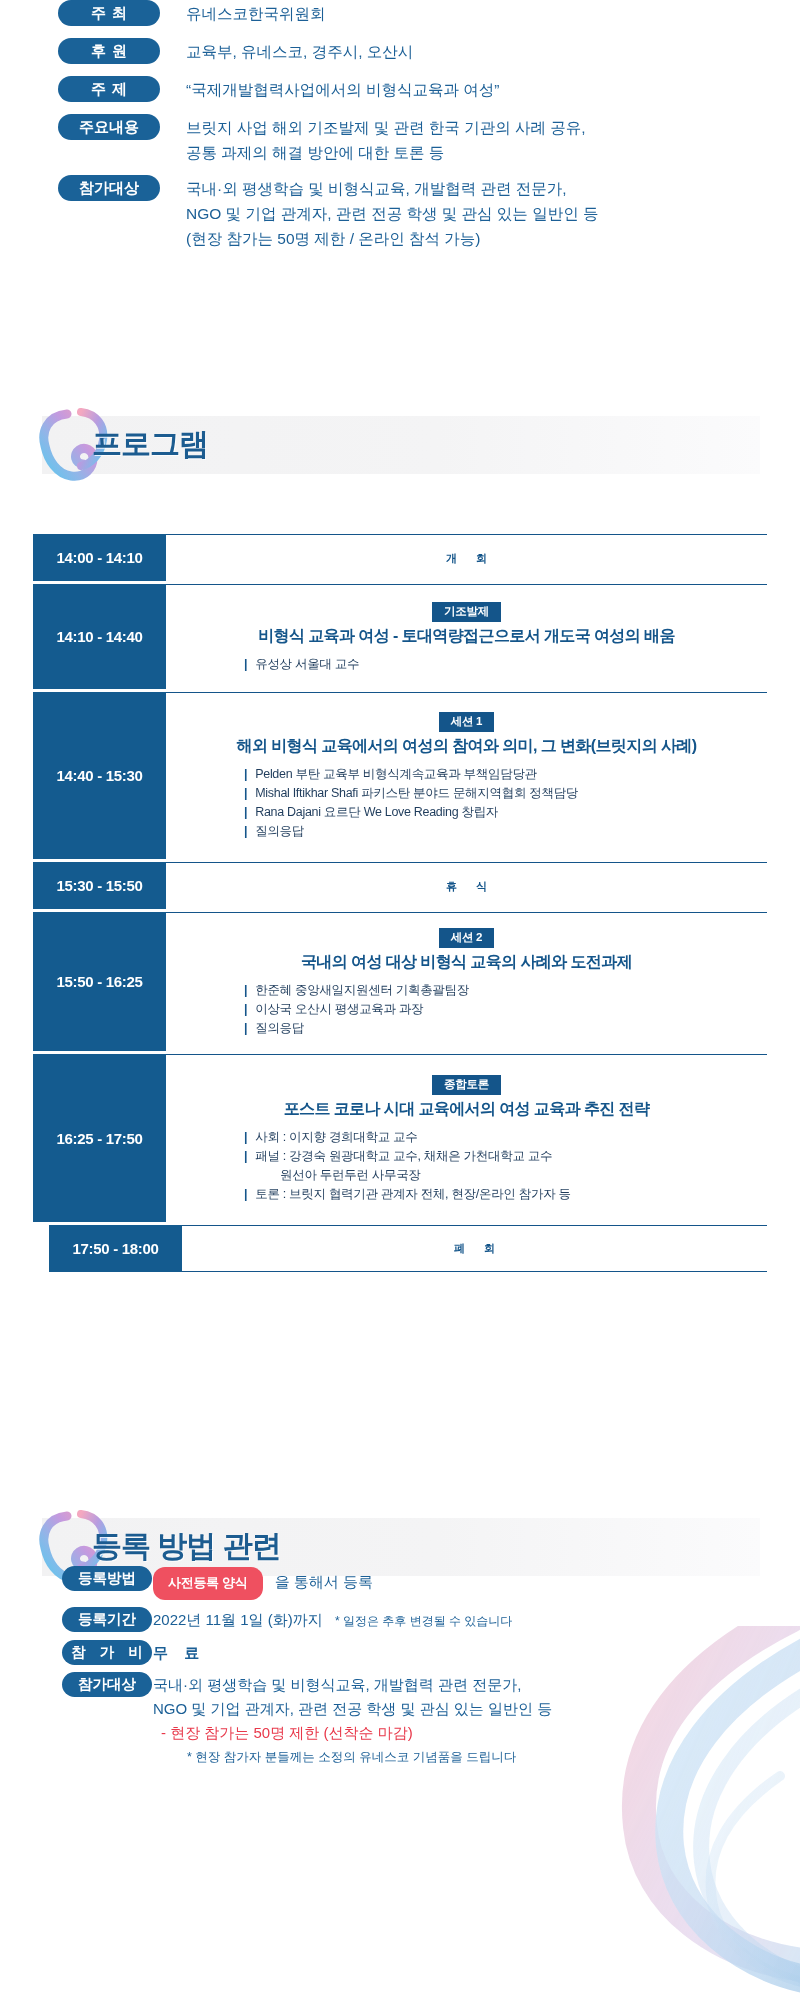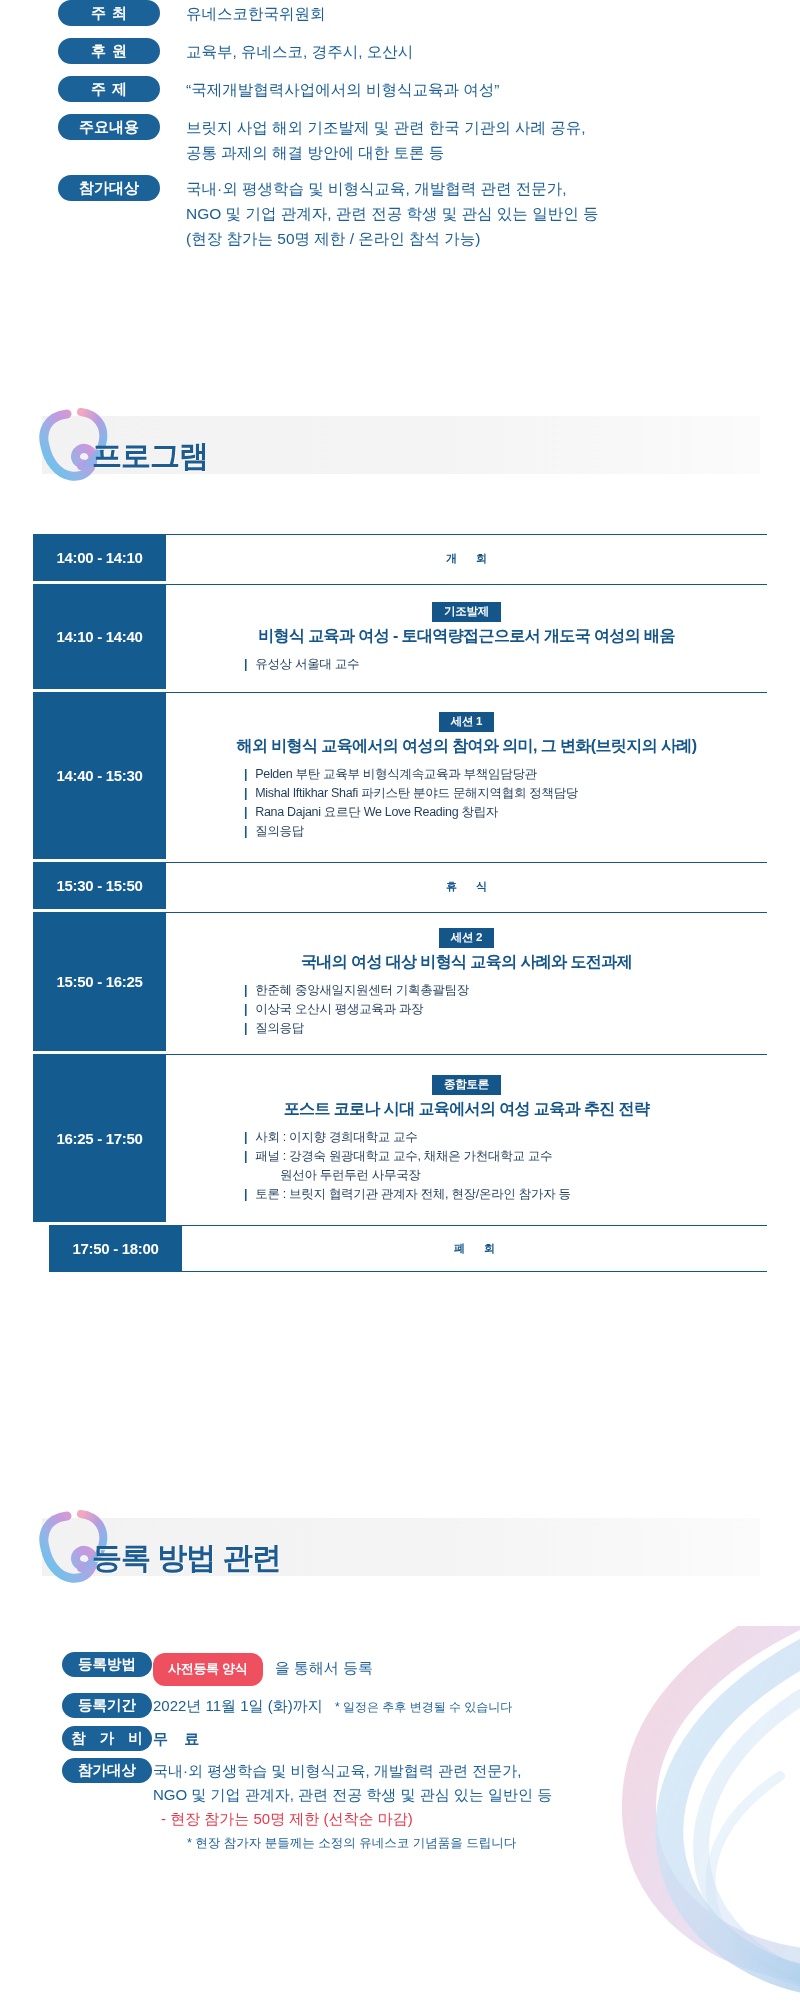--- a/index.html
+++ b/index.html
@@ -38,21 +38,21 @@
   
   .sec-header{
     position:absolute;left:42px;width:718px;height:58px;
     background:linear-gradient(to right,#f2f2f3 0%,#f4f4f5 55%,#fbfbfc 100%);
   }
   .sec-ribbon{
     position:absolute;left:-5px;top:-8px;width:78px;height:74px;
     pointer-events:none;
   }
   .sec-title{
-    position:absolute;left:50px;top:20px;
+    position:absolute;left:50px;top:8px;
     font-size:30px;font-weight:bold;color:#1c5c90;
     letter-spacing:-1px;
     text-shadow:1px 1px 0 rgba(255,255,255,0.8);
   }
 
   
   .prog{position:absolute;left:33px;top:534px;width:734px;}
   .prow{display:flex;position:relative;}
   .ptime{
     width:133px;min-width:133px;
@@ -94,21 +94,21 @@
   .sp-line{
     font-size:12.5px;color:#1f3c5c;
     line-height:19px;
     letter-spacing:-0.3px;
     display:flex;
   }
   .sp-bar{color:#14558a;font-weight:bold;margin-right:8px;}
   .sp-sub{padding-left:36px;font-size:12.5px;color:#1f3c5c;line-height:19px;letter-spacing:-0.3px;}
 
   
-  .reg-block{position:absolute;left:0;top:1652px;width:652px;}
+  .reg-block{position:absolute;left:0;top:1566px;width:652px;}
   .reg-row{display:flex;align-items:flex-start;margin-bottom:7px;}
   .reg-pill{
     width:90px;min-width:90px;height:25px;
     background:#1a6298;color:#ffffff;border-radius:13px;
     display:flex;align-items:center;justify-content:center;
     font-size:14.5px;font-weight:bold;
     margin-left:62px;
   }
   .reg-pill.sp{letter-spacing:5px;text-indent:5px;}
   .reg-text{margin-left:1px;font-size:15px;color:#1b5f96;line-height:24px;padding-top:1px;}

